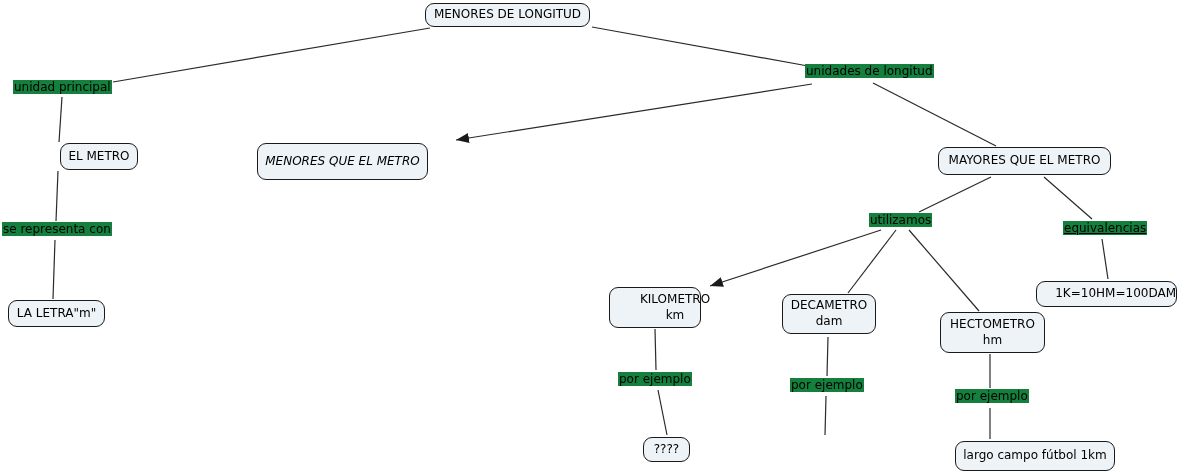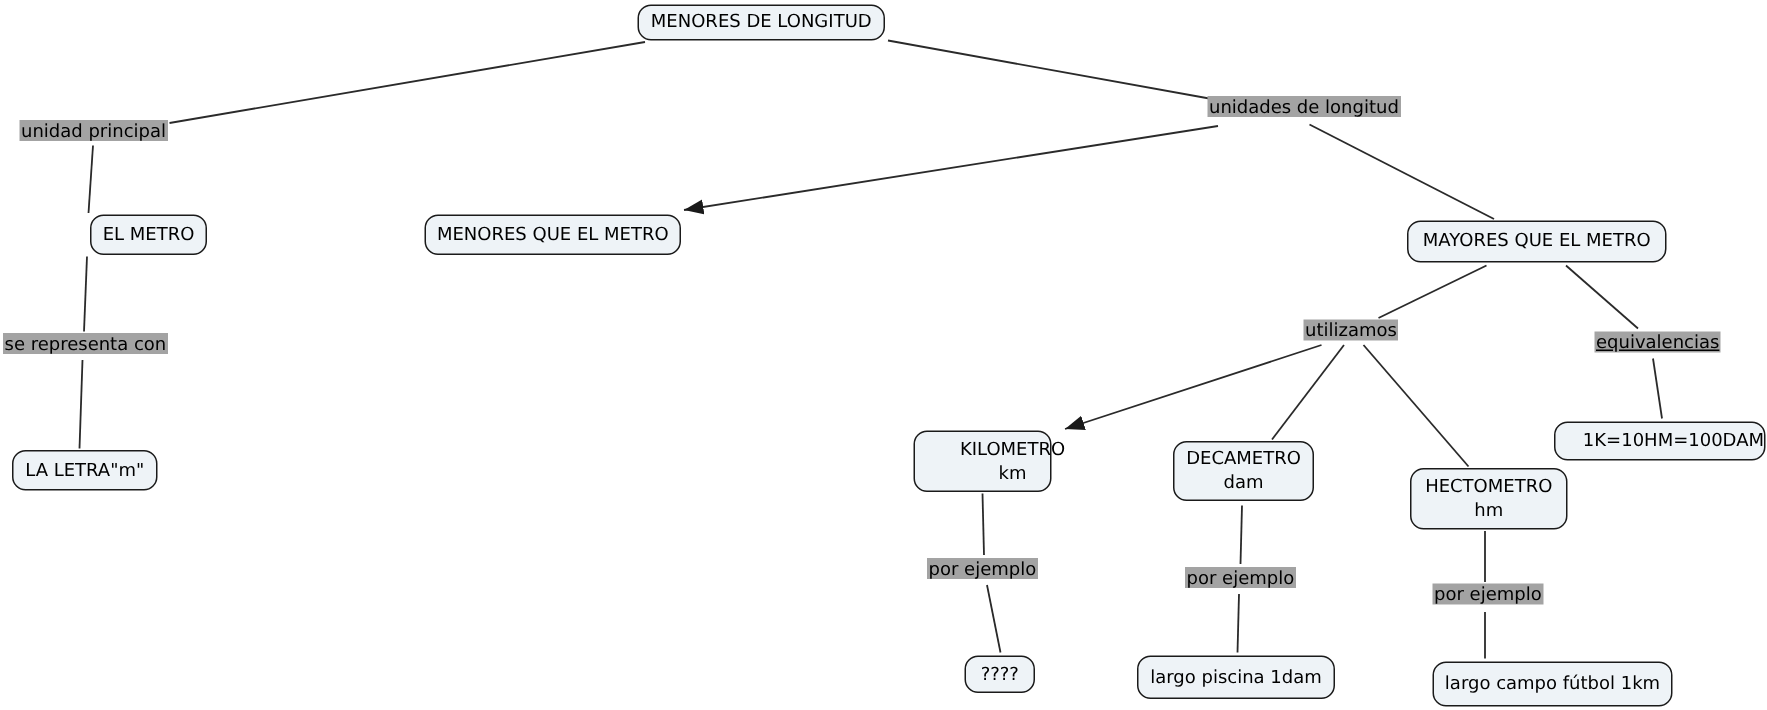--- a/index.html
+++ b/index.html
@@ -33,21 +33,21 @@
     font-size: 12px;
     line-height: 1.3;
     white-space: nowrap;
     cursor: default;
   }
   .edge-label {
     position: absolute;
     font-size: 12px;
     line-height: 1.2;
     white-space: nowrap;
-    background: #a3a3a3;
+    background: #15803d;
     padding: 0 1px;
     cursor: default;
   }
 </style>
 </head>
 <body>
 
 <div id="canvas">
 
   <svg id="wires" viewBox="0 0 1178 473" xmlns="http://www.w3.org/2000/svg">
@@ -82,21 +82,21 @@
   </div>
 
   <div class="node" style="left:20px; top:143px; width:78px; height:27px;margin-left:40px;">
     <span>EL METRO</span>
   </div>
 
   <div class="node" style="left:8px; top:300px; width:97px; height:27px;">
     <span>LA LETRA"m"</span>
   </div>
 
-  <div class="node" style="left:283px; top:143px; width:171px; height:27px;">
+  <div class="node" style="left:257px; top:143px; width:171px; height:37px;font-style:italic;">
     <span>MENORES QUE EL METRO</span>
   </div>
 
   <div class="node" style="left:938px; top:147px; width:173px; height:28px;">
     <span>MAYORES QUE EL METRO</span>
   </div>
 
   <div class="node" style="left:609px; top:287px; width:92px; height:41px;padding-left:40px;">
     <span>KILOMETRO</span>
     <span>km</span>
@@ -113,23 +113,20 @@
   </div>
 
   <div class="node" style="left:1036px; top:281px; width:141px; height:26px;align-items:flex-end;">
     <span>1K=10HM=100DAM</span>
   </div>
 
   <div class="node" style="left:643px; top:437px; width:47px; height:25px;">
     <span>????</span>
   </div>
 
-  <div class="node" style="left:758px; top:437px; width:132px; height:29px;">
-    <span>largo piscina 1dam</span>
-  </div>
 
   <div class="node" style="left:908px; top:441px; width:160px; height:30px;margin-left:47px;">
     <span>largo campo fútbol 1km</span>
   </div>
 
   <div class="edge-label" style="left:13px; top:80px;">unidad principal</div>
 
   <div class="edge-label" style="left:805px; top:64px;">unidades de longitud</div>
 
   <div class="edge-label" style="left:2px; top:222px;">se representa con</div>

